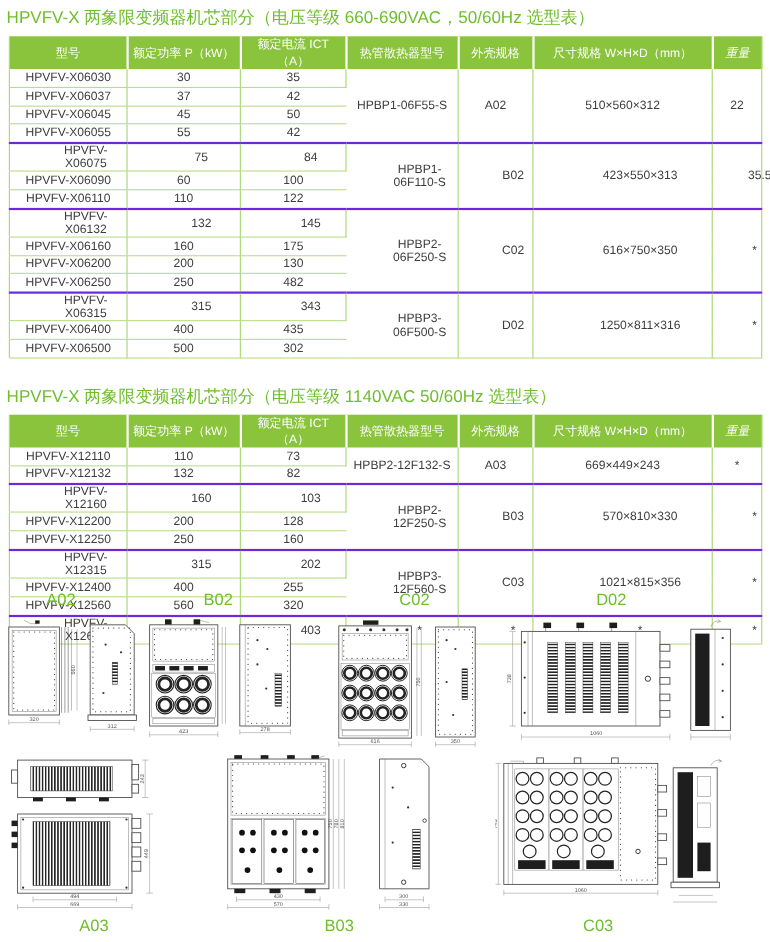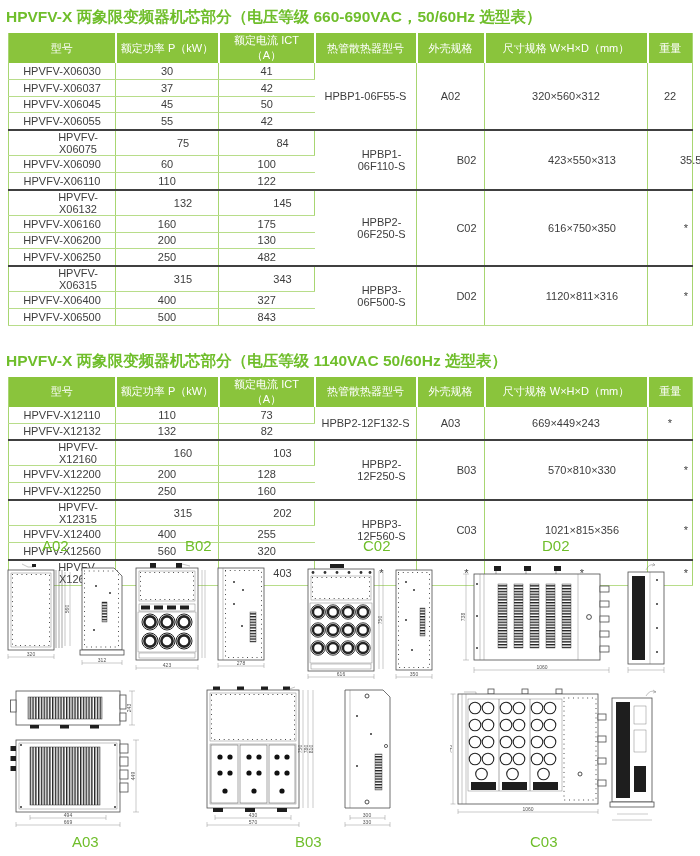--- a/index.html
+++ b/index.html
@@ -1,24 +1,24 @@
 <!DOCTYPE html>
 <html><head>
 <meta charset="utf-8">
 <style>
   html,body{margin:0;padding:0;background:#fff;}
   body{width:700px;height:856px;position:relative;font-family:"Liberation Sans","DejaVu Sans",sans-serif;overflow:hidden;}
-  .section-title{color:#6fbe2b;font-weight:bold;font-size:15.5px;line-height:18px;margin:0;padding:8px 0 7px 6px;}
+  .section-title{color:#6fbe2b;font-weight:normal;font-size:15.5px;line-height:18px;margin:0;padding:8px 0 7px 6px;}
   .section-title.second{padding-top:26px;}
   table.spec{border-collapse:collapse;table-layout:fixed;width:684px;margin-left:8px;border-left:1px solid #a8d671;border-right:1px solid #a8d671;}
   table.spec th{background:#8ac43c;color:#fff;font-weight:normal;font-size:11px;height:27px;border-right:2px solid #fff;padding:0;text-align:center;}
-  table.spec th:last-child{border-right:none;}
+  table.spec th:last-child{border-right:none;font-style:italic;}
   table.spec td{font-size:11px;color:#3d3d3d;text-align:center;height:15.8px;padding:0;border-right:1px solid #a8d671;border-bottom:1px solid #b8dd8a;background:#fff;}
   table.spec td:last-child{border-right:none;}
-  table.spec tr.gs td{border-top:2px solid #404040;padding-left:32px;}
+  table.spec tr.gs td{border-top:2px solid #6d28d9;padding-left:32px;}
   .c1{width:107px}.c2{width:103px}.c3{width:96px}.c4{width:102px}.c5{width:68px}.c6{width:163px}.c7{width:45px}
   #diagrams{position:absolute;left:0;top:536px;width:700px;height:320px;}
   .dgroup{position:absolute;}
   .dlabel{position:absolute;color:#6fbe2b;font-size:15px;line-height:16px;white-space:nowrap;}
   .dgroup svg{position:absolute;display:block;}
   .oln{fill:#fff;stroke:#4d4d4d;stroke-width:0.8;}
   .ln{stroke:#4d4d4d;stroke-width:0.5;fill:none;}
   .tln{stroke:#6a6a6a;stroke-width:0.4;fill:none;}
   .dln{stroke:#8a8a8a;stroke-width:0.45;fill:none;}
   .dtx{font-size:5px;fill:#555;font-family:"Liberation Sans",sans-serif;}
@@ -60,24 +60,24 @@
         <th>热管散热器型号</th>
         <th>外壳规格</th>
         <th>尺寸规格 W×H×D（mm）</th>
         <th>重量</th>
       </tr>
     </thead>
   <tbody>
       <tr>
         <td>HPVFV-X06030</td>
         <td>30</td>
-        <td>41</td>
+        <td>35</td>
         <td rowspan="4">HPBP1-06F55-S</td>
         <td rowspan="4">A02</td>
-        <td rowspan="4">320×560×312</td>
+        <td rowspan="4">510×560×312</td>
         <td rowspan="4">22</td>
       </tr>
       <tr>
         <td>HPVFV-X06037</td>
         <td>37</td>
         <td>42</td>
       </tr>
       <tr>
         <td>HPVFV-X06045</td>
         <td>45</td>
@@ -130,32 +130,32 @@
         <td>HPVFV-X06250</td>
         <td>250</td>
         <td>482</td>
       </tr>
       <tr class="gs">
         <td>HPVFV-X06315</td>
         <td>315</td>
         <td>343</td>
         <td rowspan="3">HPBP3-06F500-S</td>
         <td rowspan="3">D02</td>
-        <td rowspan="3">1120×811×316</td>
+        <td rowspan="3">1250×811×316</td>
         <td rowspan="3">*</td>
       </tr>
       <tr>
         <td>HPVFV-X06400</td>
         <td>400</td>
-        <td>327</td>
+        <td>435</td>
       </tr>
       <tr>
         <td>HPVFV-X06500</td>
         <td>500</td>
-        <td>843</td>
+        <td>302</td>
       </tr>
     </tbody>
 </table>
 
 <h1 class="section-title second">HPVFV-X 两象限变频器机芯部分（电压等级 1140VAC 50/60Hz 选型表）</h1>
 
 <table class="spec">
   <colgroup>
       <col class="c1">
       <col class="c2">

